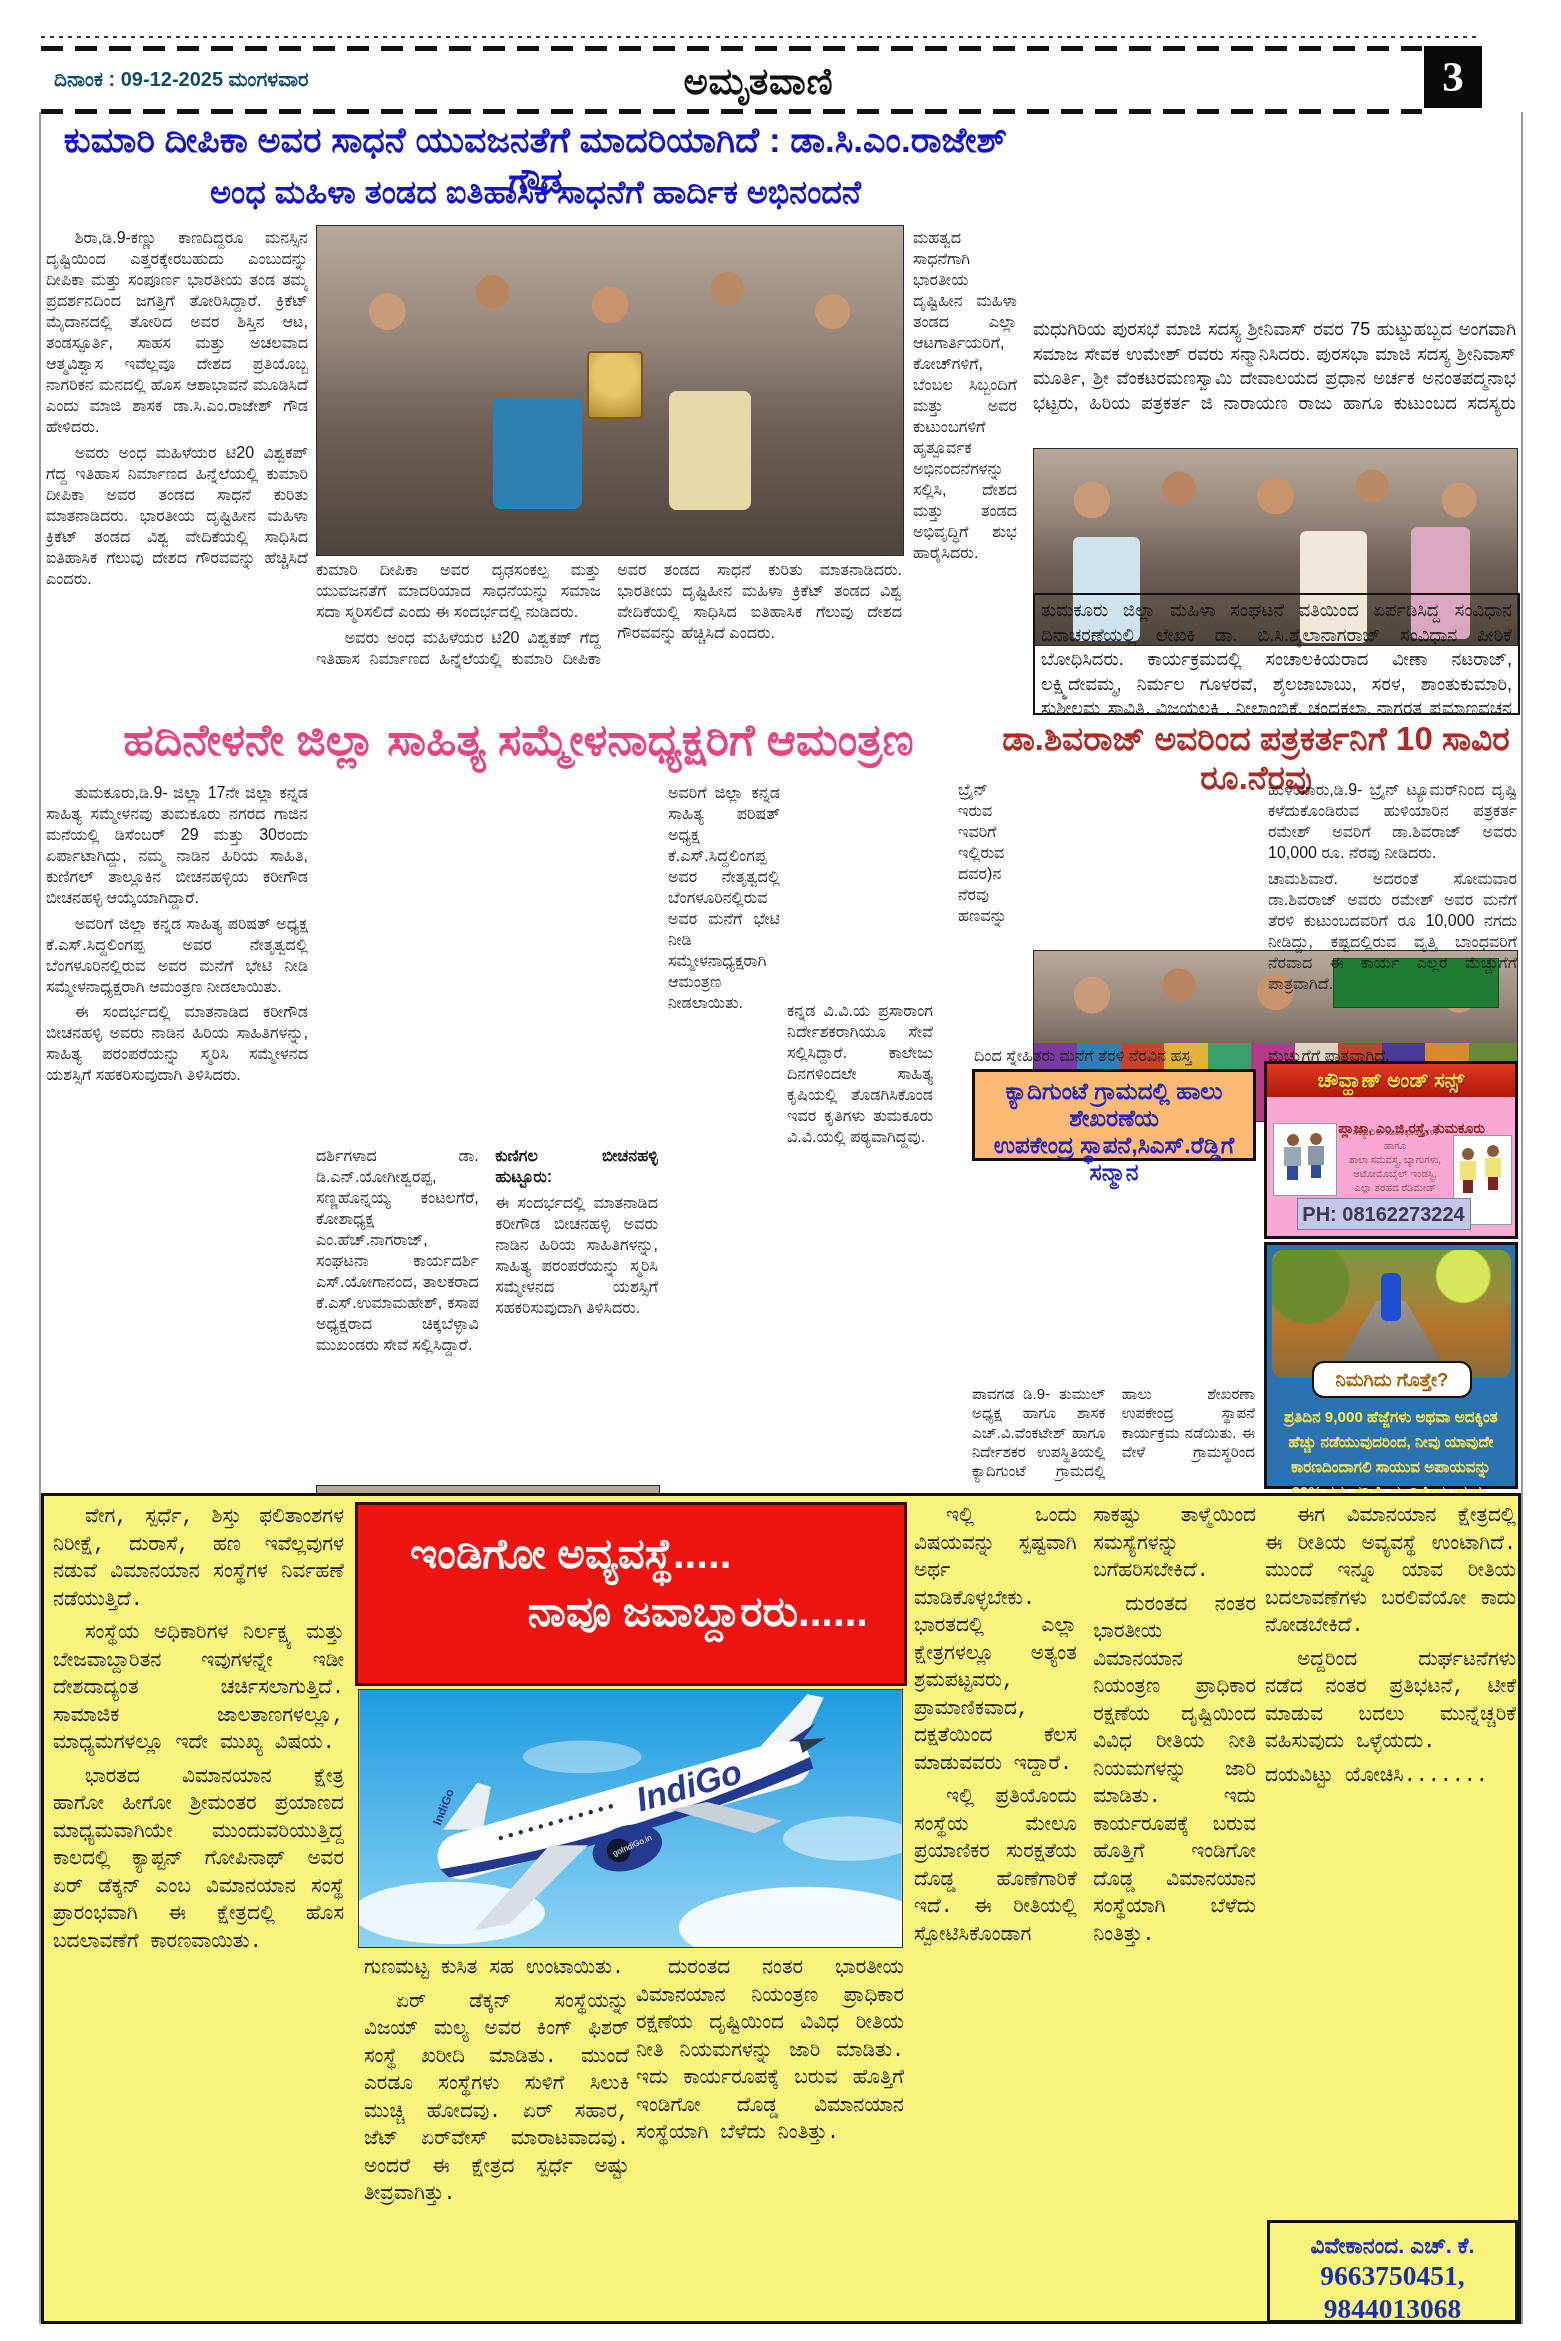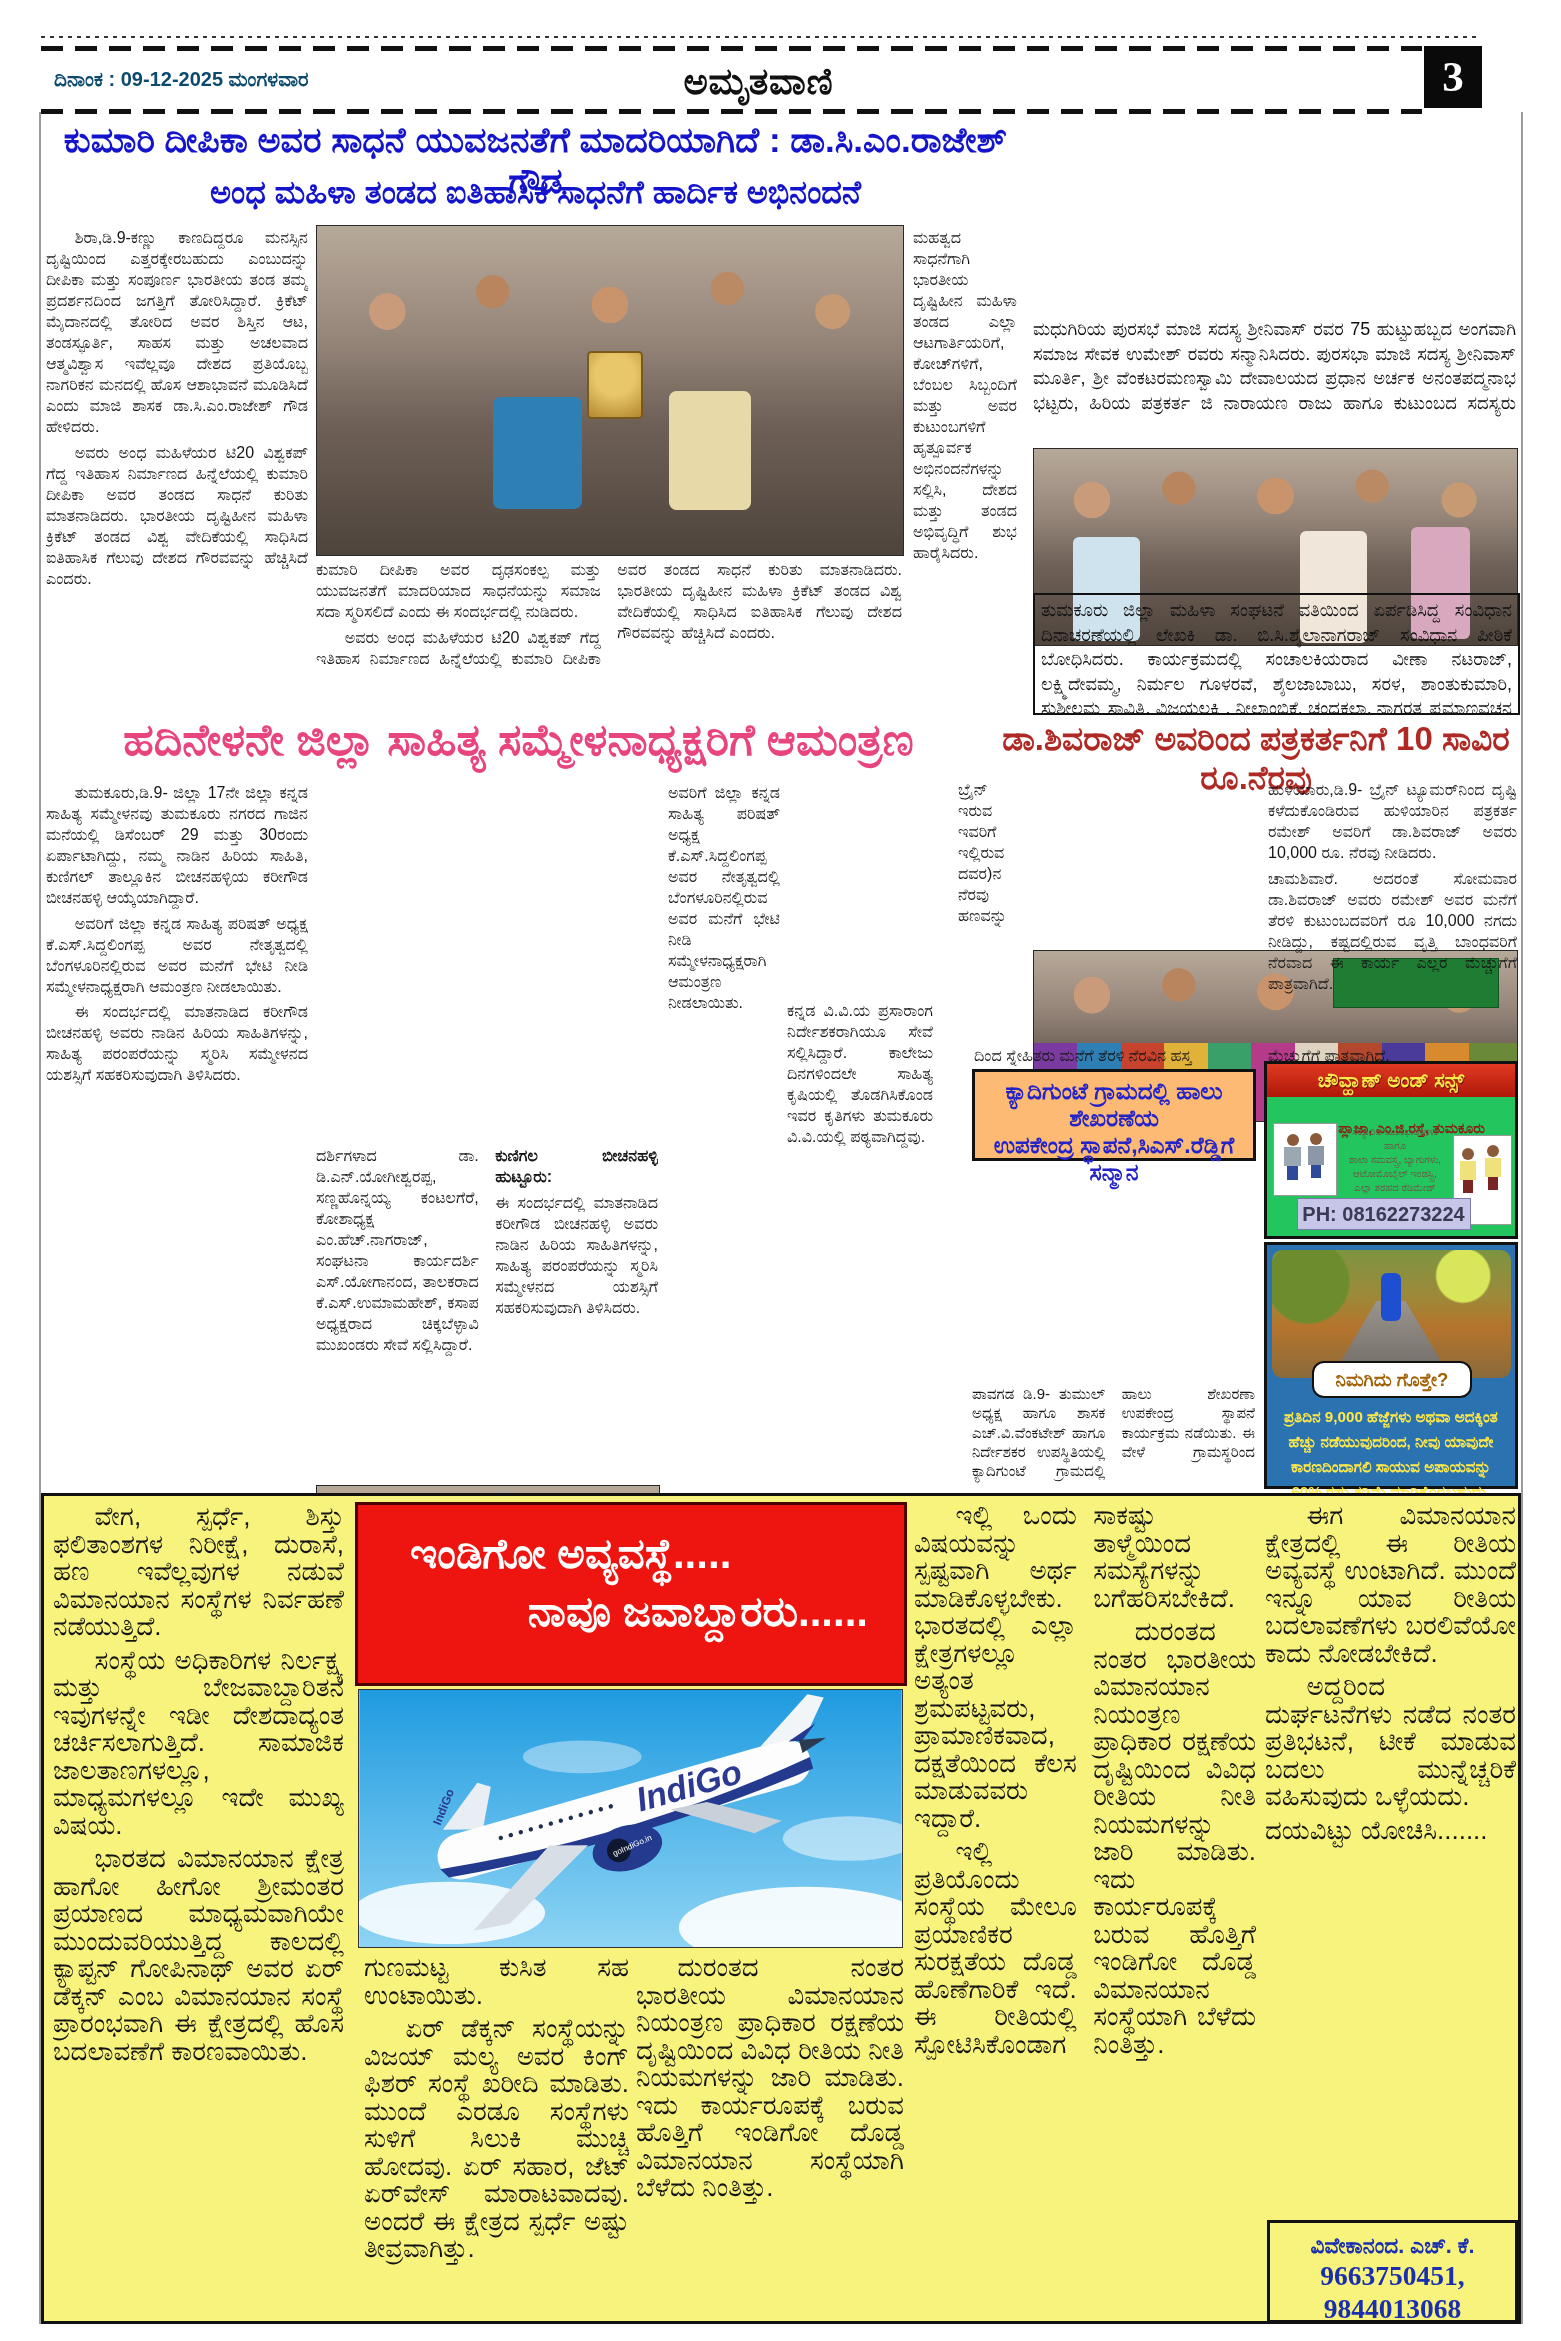--- a/index.html
+++ b/index.html
@@ -18,31 +18,31 @@
   .bodytxt{font-size:16px;line-height:21px;color:#161616;text-align:justify;overflow:hidden;}
   .bodytxt p{margin:0 0 4.5px 0;}
   .bodytxt p.ind{text-indent:1.8em;}
   .caption{font-size:18px;line-height:24.5px;color:#101010;text-align:justify;overflow:hidden;}
   .capbox{border:2.2px solid #111;padding:3px 6px;}
   .subhead{font-weight:bold;}
   .photo{border:1.5px solid #2a2a2a;overflow:hidden;position:relative;}
   .cols2{column-count:2;column-gap:16.4px;}
   
   .yellow-sec{background:#f7f37d;border:3px solid #111;}
-  .ytxt{font-size:26px;line-height:27.5px;color:#141414;text-align:justify;overflow:hidden;}
+  .ytxt{font-size:20px;line-height:27.5px;color:#141414;text-align:justify;overflow:hidden;font-family:Liberation Mono, monospace;}
   .ytxt p{margin:0 0 6px 0;}
   .ytxt p.ind{text-indent:1.6em;}
   .redbox{background:#ee1410;border:3px solid #4d0000;color:#fff;font-weight:bold;}
   .redbox .l1{font-size:42px;padding:25px 0 0 52px;}
   .redbox .l2{font-size:42px;text-align:right;padding:10.4px 36px 0 0;}
   .sigbox{border:3.7px solid #111;color:#1a2fb0;text-align:center;}
   .sigbox .nm{font-size:21.6px;font-weight:bold;margin-top:10.4px;}
   .sigbox .ph{font-family:"Liberation Serif",serif;font-size:27.5px;font-weight:bold;line-height:33px;}
   
-  .chouhan{border:3px solid #111;background:#22c55e;}
+  .chouhan{border:3px solid #111;background:#f9a8d4;}
   .ch-head{background:linear-gradient(180deg,#e03a22,#b01808);color:#ffe84c;font-weight:bold;font-size:20px;text-align:center;line-height:33px;text-shadow:0.7px 0.7px 0 #600;}
   .ch-addr{color:#8c1d12;font-weight:bold;font-size:14px;text-align:center;line-height:22px;margin-top:20px;}
   .ch-small{color:#7a4a42;font-size:10px;line-height:14px;text-align:center;}
   .ch-phone{background:#c7c6e8;border:1.5px solid #7a7aa8;color:#3a3a55;font-weight:bold;font-size:20px;text-align:center;line-height:30px;}
   .kid{position:absolute;}
   .kid .hd{width:12px;height:12px;border-radius:50%;background:#8a5a3a;margin:0 auto;}
   .kid .bd{width:16.4px;height:19.3px;margin:0.7px auto 0;}
   .kid .lg{width:10.4px;height:13.4px;margin:0 auto;}
   
   .walkad{border:3px solid #111;background:#2a72b0;}

